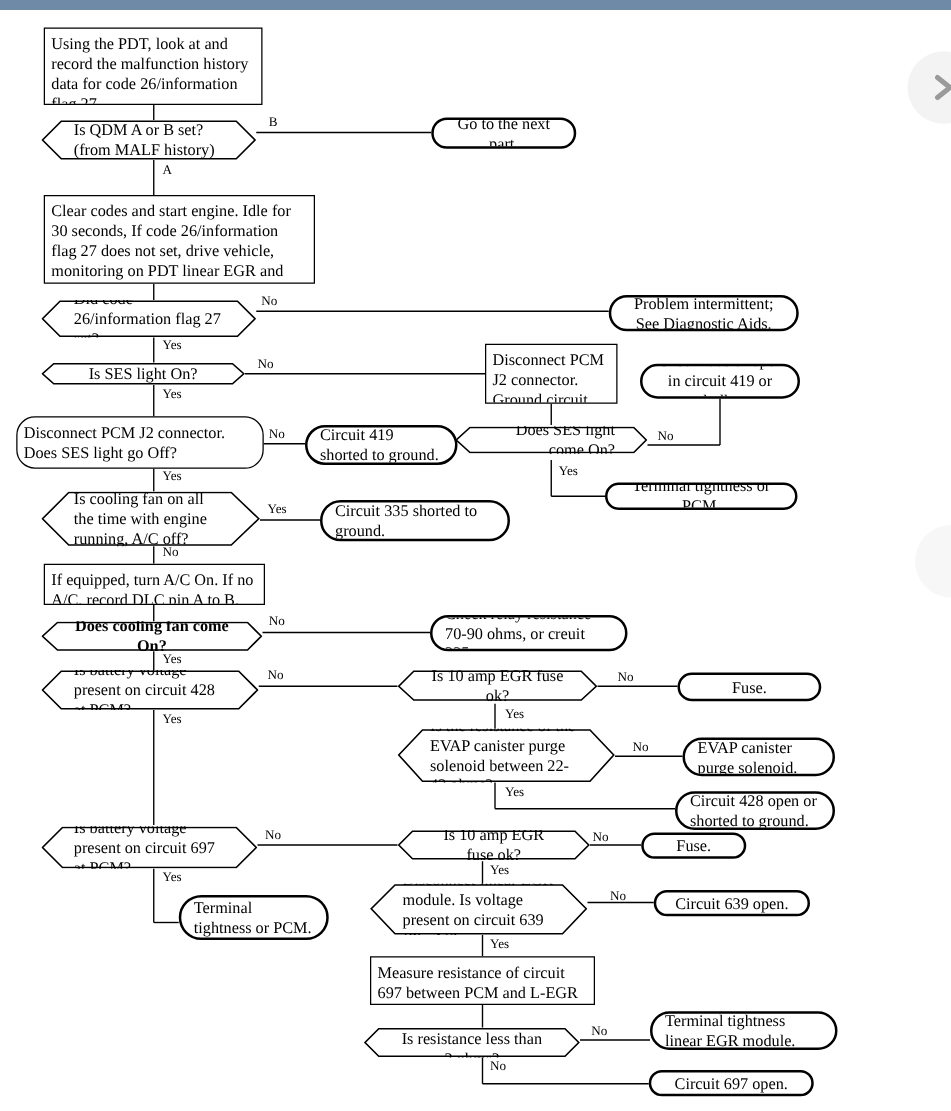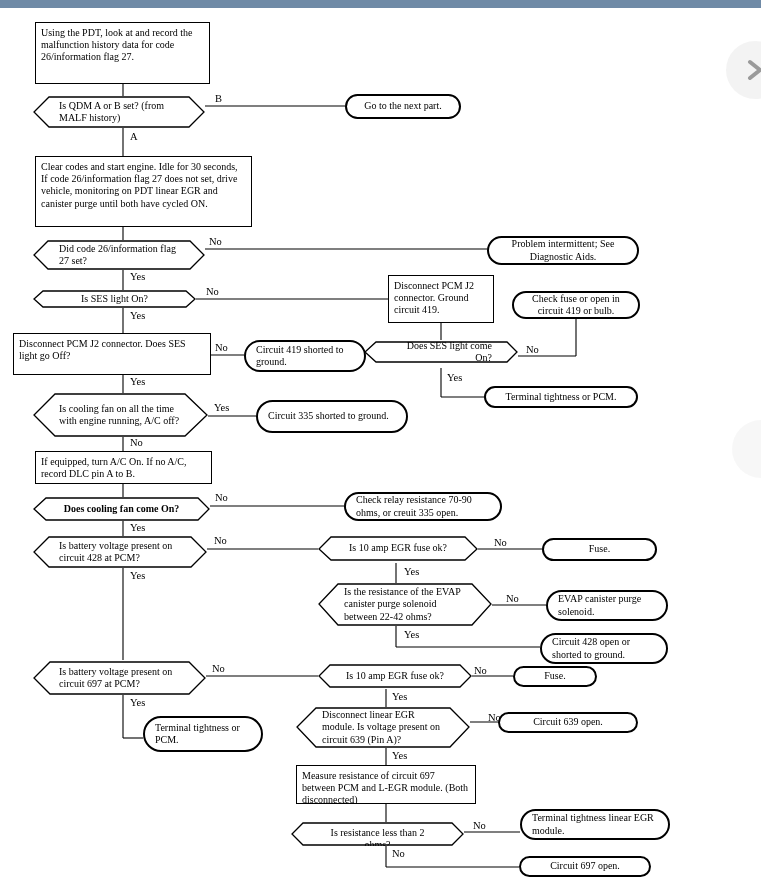--- a/index.html
+++ b/index.html
@@ -17,21 +17,21 @@
   }
   #canvas{
     position:absolute;left:0;top:8px;width:761px;height:881px;
     background:#fff;
   }
   #svg-layer{position:absolute;left:0;top:0;width:761px;height:881px;}
   .node{
     position:absolute;
     box-sizing:border-box;
     color:#000;
-    font-size:10px;
+    font-size:13px;
     line-height:1.22;
     display:flex;
     align-items:center;
     overflow:hidden;
   }
   .node.proc{
     border:1.2px solid #000;
     background:#fff;
     padding:4px 5px;
     align-items:flex-start;
@@ -201,21 +201,21 @@
     <svg class="hexwrap" viewBox="0 0 154 22" preserveAspectRatio="none">
       <polygon points="12,1 143,1 153,11 143,21 12,21 1,11" fill="#fff" stroke="#000" stroke-width="1.3" vector-effect="non-scaling-stroke"></polygon>
     </svg>
     <span class="txt" style="padding-left:2px;text-align:right;">Does SES light come On?</span>
   </div>
 
   <div class="node term" style="left:484px;top:378px;width:154px;height:22px;">
     <span class="txt">Terminal tightness or PCM.</span>
   </div>
 
-  <div class="node proc" style="left:13px;top:325px;width:198px;height:42px;">
+  <div class="node proc" style="left:13px;top:325px;width:198px;height:42px;border-radius:15px;">
     <span class="txt">Disconnect PCM J2 connector. Does SES light go Off?</span>
   </div>
 
   <div class="node term lefttext" style="left:244px;top:332px;width:122px;height:32px;">
     <span class="txt">Circuit 419 shorted to ground.</span>
   </div>
 
   <div class="node dec" style="left:33px;top:385px;width:175px;height:44px;">
     <svg class="hexwrap" viewBox="0 0 175 44" preserveAspectRatio="none">
       <polygon points="22,1 152,1 174,22 152,43 22,43 1,22" fill="#fff" stroke="#000" stroke-width="1.3" vector-effect="non-scaling-stroke"></polygon>
@@ -297,21 +297,21 @@
     <span class="txt">Terminal tightness or PCM.</span>
   </div>
 
   <div class="node dec" style="left:296px;top:699px;width:174px;height:41px;">
     <svg class="hexwrap" viewBox="0 0 174 41" preserveAspectRatio="none">
       <polygon points="20,1 154,1 173,20 154,40 20,40 1,20" fill="#fff" stroke="#000" stroke-width="1.3" vector-effect="non-scaling-stroke"></polygon>
     </svg>
     <span class="txt">Disconnect linear EGR module. Is voltage present on circuit 639 (Pin A)?</span>
   </div>
 
-  <div class="node term" style="left:498px;top:704px;width:140px;height:21px;">
+  <div class="node term" style="left:523px;top:704px;width:125px;height:21px;">
     <span class="txt">Circuit 639 open.</span>
   </div>
 
   <div class="node proc" style="left:296px;top:757px;width:180px;height:39px;">
     <span class="txt">Measure resistance of circuit 697 between PCM and L-EGR module. (Both disconnected)</span>
   </div>
 
   <div class="node dec" style="left:291px;top:814px;width:173px;height:24px;">
     <svg class="hexwrap" viewBox="0 0 173 24" preserveAspectRatio="none">
       <polygon points="12,1 161,1 172,12 161,23 12,23 1,12" fill="#fff" stroke="#000" stroke-width="1.3" vector-effect="non-scaling-stroke"></polygon>

